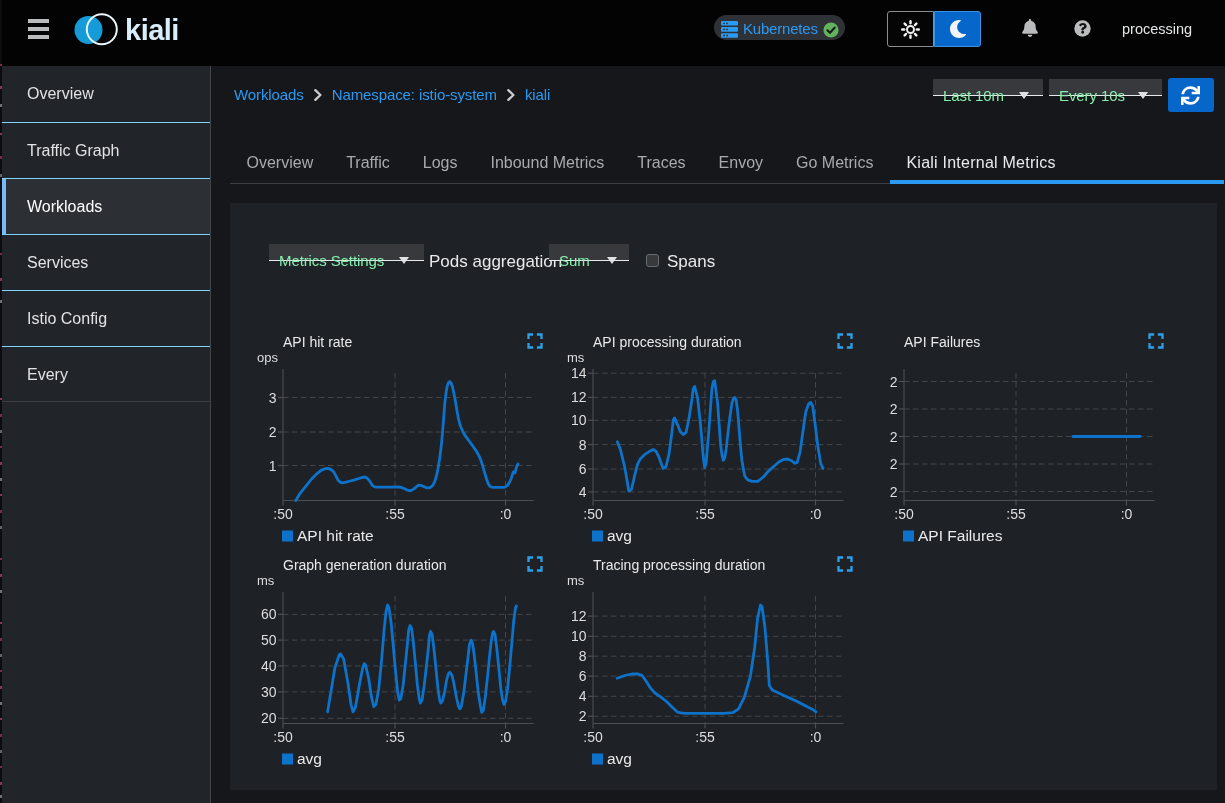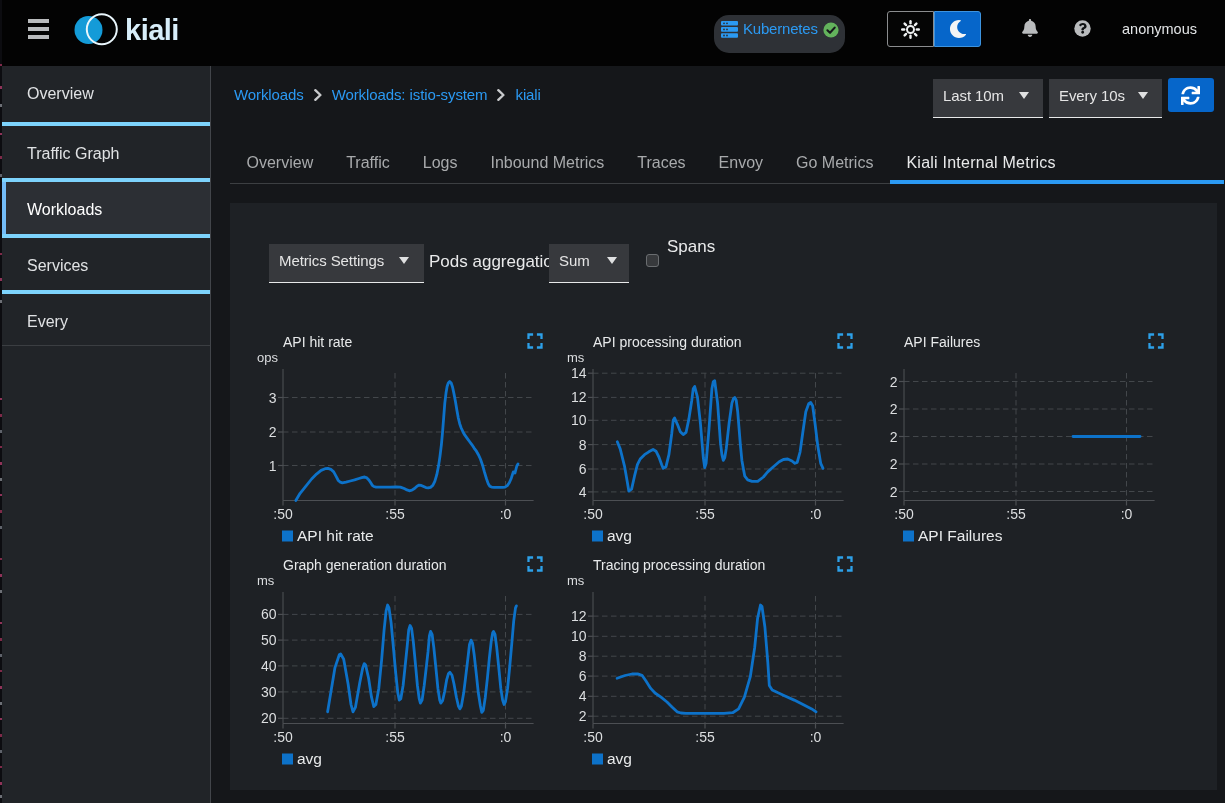--- a/index.html
+++ b/index.html
@@ -5,42 +5,42 @@
 <style>
 * { margin:0; padding:0; box-sizing:border-box; }
 html,body { width:1225px; height:803px; overflow:hidden; background:#15171a;
   font-family:"Liberation Sans", sans-serif; }
 
 .masthead { position:absolute; left:0; top:0; width:1225px; height:66px; background:rgba(3,3,3,0.99); z-index:5; transform:translateZ(0); }
 .burger { position:absolute; left:28px; top:19px; width:21px; height:20px; }
 .burger div { position:absolute; left:0; width:21px; height:4px; background:#b9bbbd; }
 .brand { position:absolute; left:74px; top:13px; }
 .brand-text { position:absolute; left:51px; top:1px; font-size:29px; font-weight:bold; color:#d7edf9; letter-spacing:-0.5px; }
-.k8s { position:absolute; left:714px; top:15px; width:131px; height:38px; background:#2e3136; border-radius:15px; }
+.k8s { position:absolute; left:714px; top:15px; width:131px; height:25px; background:#2e3136; border-radius:15px; }
 .k8s-label { position:absolute; left:29px; top:5px; font-size:15px; letter-spacing:-0.2px; color:#2b9af3; }
 .toggle { position:absolute; left:887px; top:11px; height:36px; }
 .tbtn { position:absolute; top:0; width:47px; height:36px; }
 .tbtn.light { left:0; background:#050505; border:1px solid #8b8d8f; border-radius:3px 0 0 3px; }
 .tbtn.dark { left:47px; background:#0666ca; border:1px solid #3d94e0; border-radius:0 3px 3px 0; }
 .anon { position:absolute; left:1122px; top:21px; font-size:14.5px; color:#e3e5e7; }
 
 .sidebar { position:absolute; left:2px; top:66px; width:209px; height:737px;
   background:rgba(33,36,40,0.99); border-right:1px solid #42454a; z-index:4; transform:translateZ(0); }
 .nav-item { position:relative; height:56px; line-height:55px; padding-left:25px;
-  font-size:16px; color:#e0e2e4; border-top:4px solid #7dd3fc; }
+  font-size:16px; color:#e0e2e4; border-top:1px solid #7dd3fc; }
 .nav-item:first-child { border-top:none; }
 .nav-item.sel { background:#2c2f34; color:#fff; }
 .nav-item.sel::before { content:""; position:absolute; left:0; top:0; bottom:0; width:4px; background:#73bcf7; }
 .nav-item.last { border-bottom:1px solid #3b3e42; }
 
 .content { position:absolute; left:212px; top:66px; width:1013px; height:737px; background:rgba(21,23,26,0.99); transform:translateZ(0); }
 .breadcrumb { position:absolute; left:22px; top:20px; font-size:15px; letter-spacing:-0.1px; color:#2b9af3;
   display:flex; align-items:center; gap:10px; }
-.sel-box { position:absolute; height:39px; background:#37393d; border-bottom:1.5px solid #e8e9ea;
-  font-size:15px; letter-spacing:-0.1px; color:#e5e5e5; }
+.sel-box { position:absolute; height:17px; background:#37393d; border-bottom:1.5px solid #e8e9ea;
+  font-size:15px; letter-spacing:-0.1px; color:#86efac; }
 .sel-box .txt { position:absolute; left:10px; top:8px; }
 .caret { position:absolute; width:0; height:0; border-left:5.5px solid transparent;
   border-right:5.5px solid transparent; border-top:7px solid #dfe0e1; top:13px; }
 .refresh { position:absolute; left:956px; top:12px; width:46px; height:34px; background:#0666ca; border-radius:3px; }
 
 .tabs { position:absolute; left:18px; top:79px; width:994px; height:39px;
   border-bottom:1px solid #3c3f42; display:flex; }
 .tab { padding:0 16.5px; font-size:16px; color:#a8aaac; line-height:36px; height:39px; white-space:nowrap; flex:0 0 auto; }
 .tab.active { color:#e9eaeb; letter-spacing:0.24px; border-bottom:4px solid #2b9af3; }
 .tab-fill { flex:1 1 auto; height:39px; border-bottom:4px solid #2b9af3; }
@@ -144,38 +144,39 @@
       </svg>
     </div>
   </div>
   <svg width="16" height="18" viewBox="0 0 448 512" style="position:absolute;left:1022px;top:19px">
     <path fill="#b9bbbd" d="M224 512c35.32 0 63.97-28.65 63.97-64H160.03c0 35.35 28.65 64 63.97 64zm215.39-149.71c-19.32-20.76-55.47-51.99-55.47-154.29 0-77.7-54.48-139.9-127.94-155.16V32c0-17.67-14.32-32-31.98-32s-31.98 14.33-31.98 32v20.84C118.56 68.1 64.08 130.3 64.08 208c0 102.3-36.15 133.53-55.47 154.29-6 6.45-8.66 14.16-8.61 21.71.11 16.4 12.98 32 32.1 32h383.8c19.12 0 32-15.6 32.1-32 .05-7.55-2.61-15.27-8.61-21.71z"></path>
   </svg>
   <svg width="17" height="17" viewBox="0 0 17 17" style="position:absolute;left:1074px;top:20px">
     <circle cx="8.5" cy="8.5" r="8.2" fill="#b9bbbd"></circle>
     <path transform="translate(4.6,2.9) scale(0.0212)" fill="#0e1012" d="M202.021 0C122.202 0 70.503 32.703 29.914 91.026c-7.363 10.58-5.093 25.086 5.178 32.874l43.138 32.709c10.373 7.865 25.132 6.02 33.253-4.158 25.049-31.398 43.537-49.448 82.784-49.448 30.995 0 69.325 19.947 69.325 50.005 0 22.726-18.76 34.4-49.372 51.564-35.693 20.01-82.926 44.918-82.926 107.228v10.17c0 13.255 10.745 24 24 24h72.471c13.255 0 24-10.745 24-24v-5.797c0-43.191 126.231-44.988 126.231-161.865C377.996 57.196 286.886 0 202.021 0zM192 373.459c-38.196 0-69.271 31.075-69.271 69.271 0 38.195 31.075 69.27 69.271 69.27s69.271-31.075 69.271-69.271-31.075-69.27-69.271-69.27z"></path>
   </svg>
-  <span class="anon">anonymous</span>
+  <span class="anon">processing</span>
 </header>
 
 <nav class="sidebar">
   <div class="nav-item">Overview</div>
   <div class="nav-item">Traffic Graph</div>
   <div class="nav-item sel">Workloads</div>
   <div class="nav-item">Services</div>
+  <div class="nav-item">Istio Config</div>
   <div class="nav-item last">Every</div>
 </nav>
 
 <main class="content">
   <div class="breadcrumb">
     <span>Workloads</span>
     <svg width="8" height="12" viewBox="0 0 8 12">
         <path d="M1.3 1.2 L6.4 6 L1.3 10.8" stroke="#c8cacc" stroke-width="2.4" fill="none" stroke-linecap="round" stroke-linejoin="round"></path>
       </svg>
-    <span>Workloads: istio-system</span>
+    <span>Namespace: istio-system</span>
     <svg width="8" height="12" viewBox="0 0 8 12">
         <path d="M1.3 1.2 L6.4 6 L1.3 10.8" stroke="#c8cacc" stroke-width="2.4" fill="none" stroke-linecap="round" stroke-linejoin="round"></path>
       </svg>
     <span>kiali</span>
   </div>
 
   <div class="sel-box" style="left:721px; top:13px; width:110px;">
     <span class="txt">Last 10m</span>
       <span class="caret" style="right:14px"></span>
   </div>
@@ -205,21 +206,21 @@
     <div class="sel-box" style="left:39px; top:41px; width:155px;">
       <span class="txt">Metrics Settings</span>
         <span class="caret" style="right:15px"></span>
     </div>
     <div class="lbl" style="left:199px; top:49px;">Pods aggregation</div>
     <div class="sel-box" style="left:319px; top:41px; width:80px;">
       <span class="txt">Sum</span>
         <span class="caret" style="right:12px"></span>
     </div>
     <div class="checkbox"></div>
-    <div class="lbl" style="left:437px; top:34px;text-align:center;">Spans</div>
+    <div class="lbl" style="left:437px; top:49px;text-align:center;">Spans</div>
     <svg class="chart" style="left:20px;top:122px" width="310" height="228" viewBox="0 0 310 228">
 <text x="33" y="22" font-size="14" fill="#e8eaeb">API hit rate</text>
 <path d="M278.5 14.1 V9.5 H283.1" stroke="#2da0e8" stroke-width="2.3" fill="none"></path>
 <path d="M286.9 9.5 H291.5 V14.1" stroke="#2da0e8" stroke-width="2.3" fill="none"></path>
 <path d="M291.5 17.9 V22.5 H286.9" stroke="#2da0e8" stroke-width="2.3" fill="none"></path>
 <path d="M283.1 22.5 H278.5 V17.9" stroke="#2da0e8" stroke-width="2.3" fill="none"></path>
 <text x="7" y="37" font-size="13" fill="#dcdee0">ops</text>
 <line x1="33" y1="72.5" x2="284" y2="72.5" stroke="#43474b" stroke-width="1" stroke-dasharray="5.5 3.5"></line>
 <line x1="28" y1="72.5" x2="33" y2="72.5" stroke="#4c4f53" stroke-width="1.2"></line>
 <text x="26.5" y="77.5" font-size="14" fill="#dcdee0" text-anchor="end">3</text>

